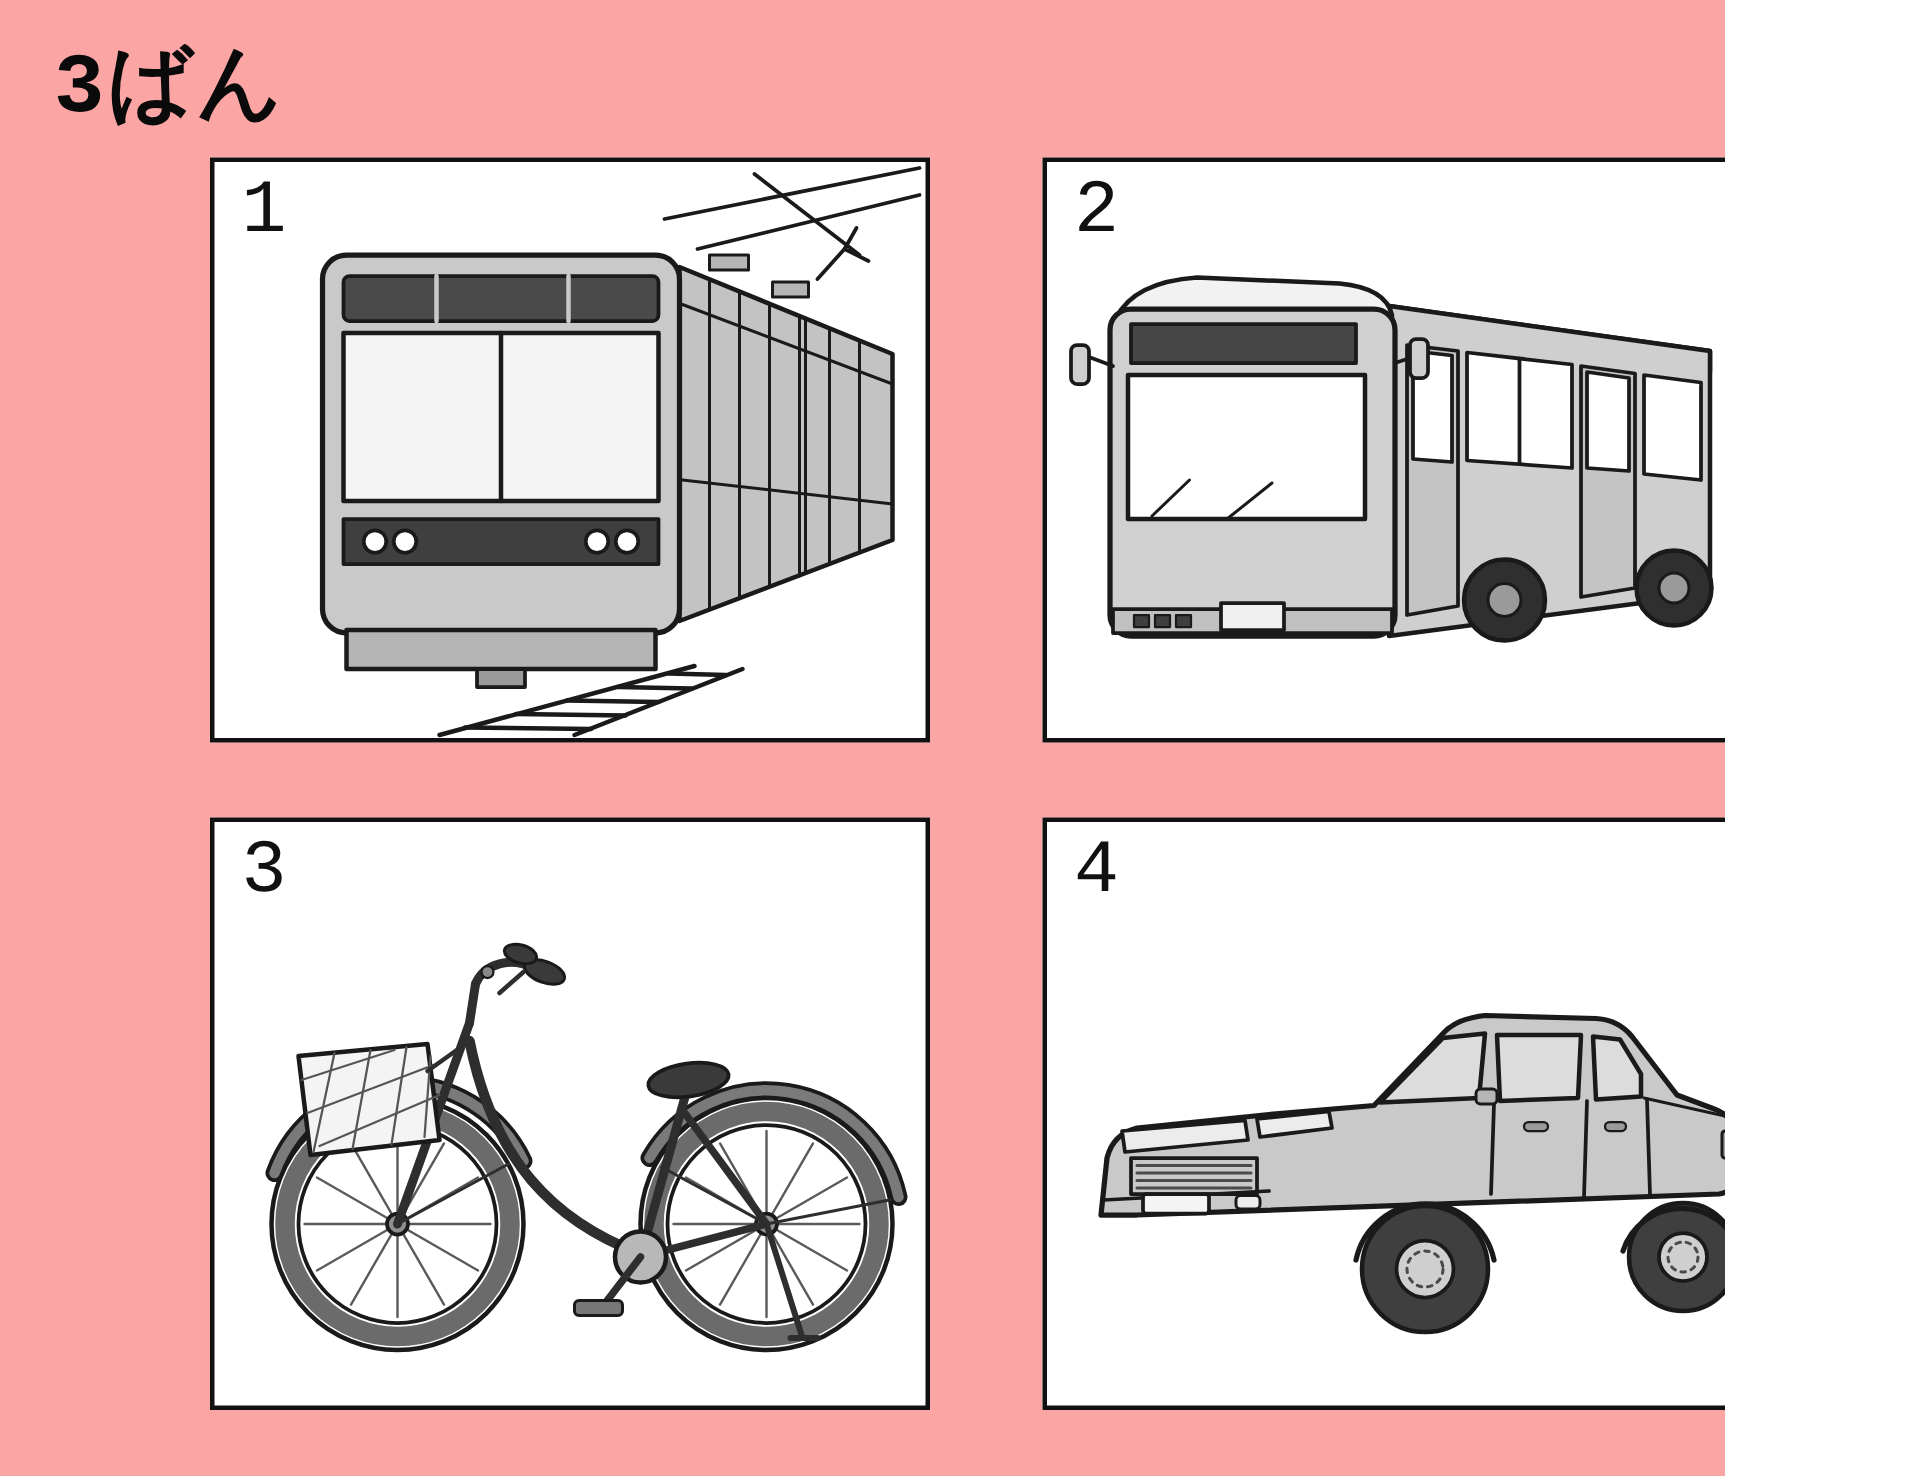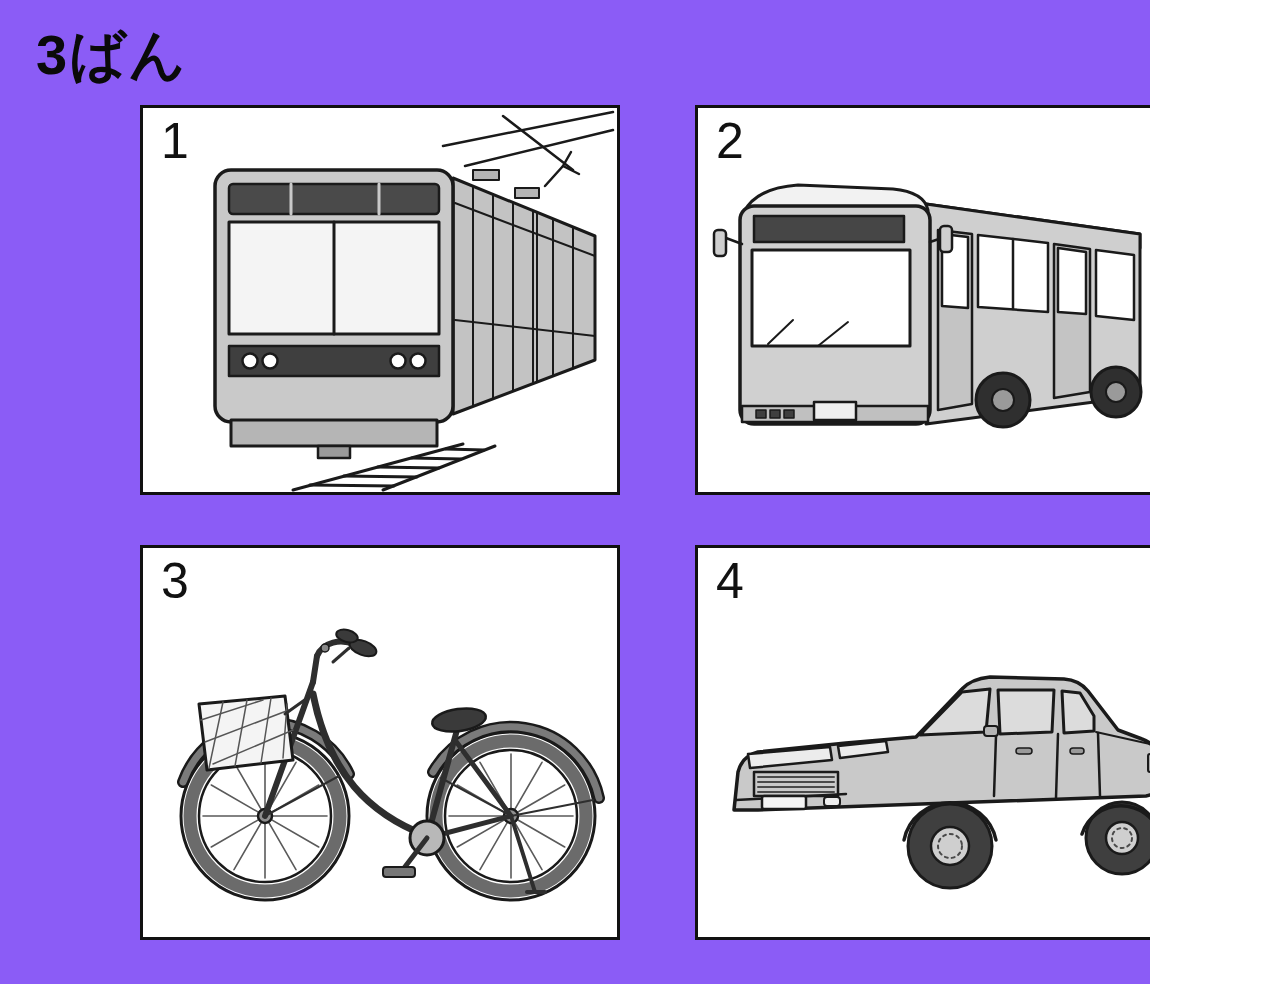--- a/index.html
+++ b/index.html
@@ -1,20 +1,20 @@
 <!DOCTYPE html>
 <html><head>
 <meta charset="utf-8">
 <style>
   html,body { margin:0; padding:0; background:#ffffff; }
   .page {
     position:relative;
     width:1150px; height:984px;
-    background:#8b5cf6;
-    font-family:Liberation Sans, sans-serif;
+    background:#fca5a5;
+    font-family:Liberation Mono, monospace;
     overflow:hidden;
   }
   .title {
     position:absolute; left:36px; top:18px;
     font-size:56px; font-weight:800; color:#0a0a0a;
     letter-spacing:2px;
   }
   .panel {
     position:absolute;
     background:#ffffff;

